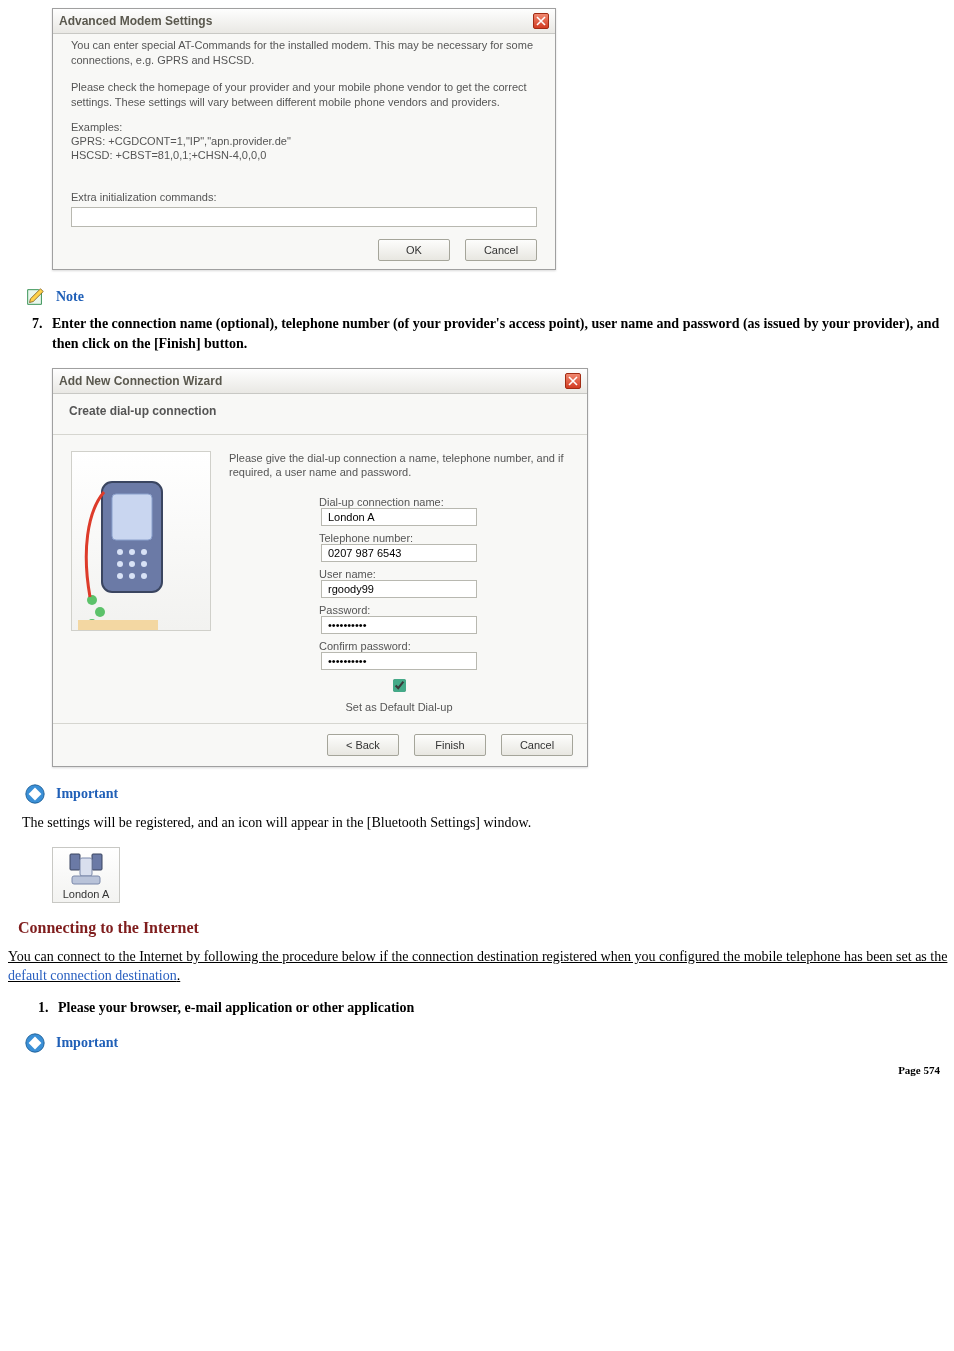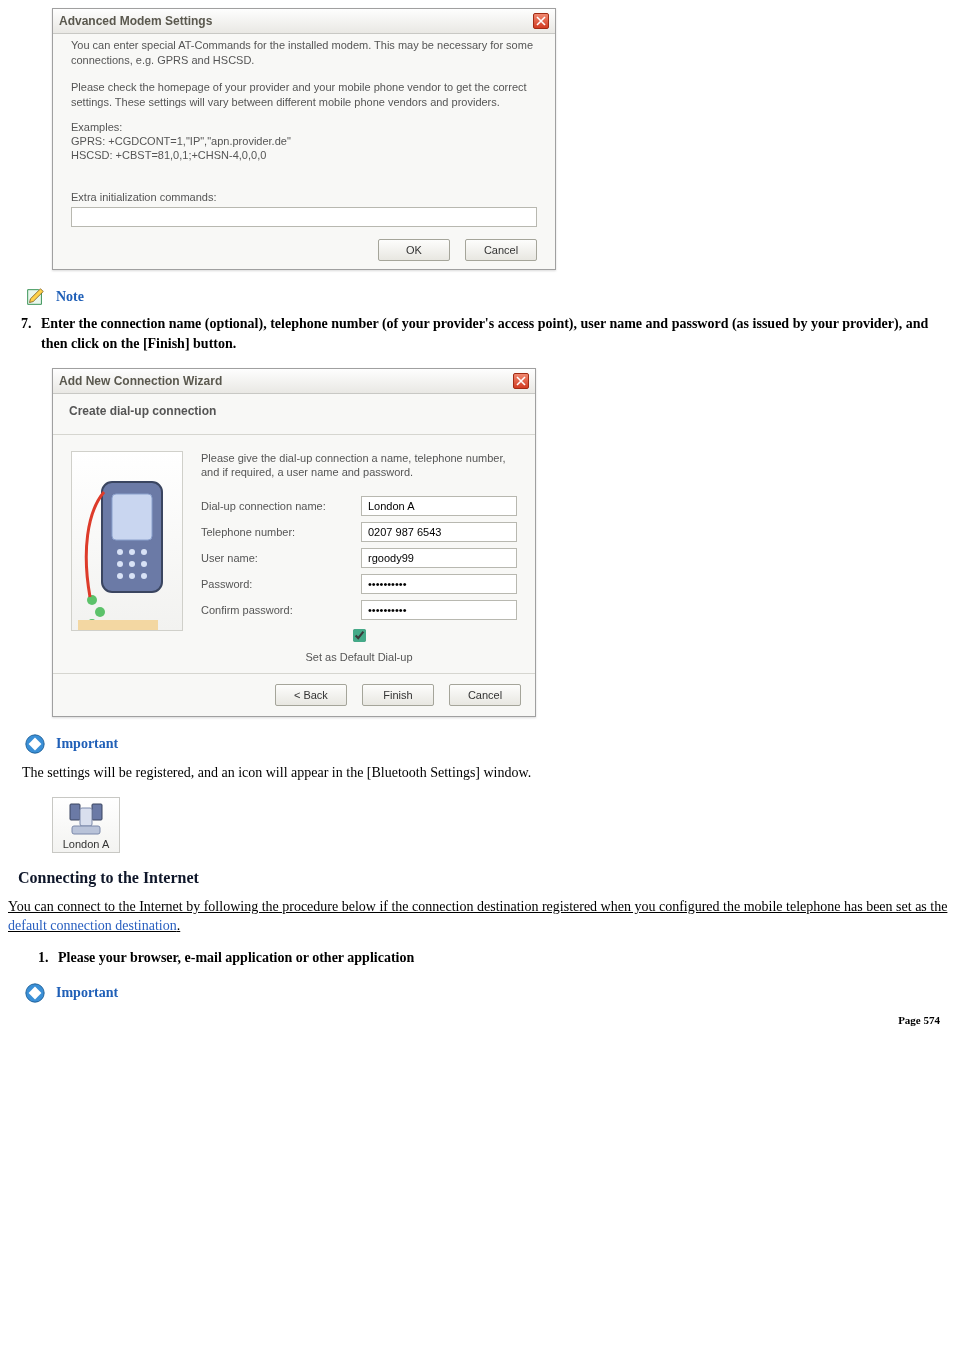--- a/index.html
+++ b/index.html
@@ -20,21 +20,21 @@
     margin-bottom: 16px;
     border: 1px solid #a0a0a0;
     background: #f8f8f6;
     font-family: Tahoma, Arial, sans-serif;
     font-size: 11px;
     color: #444;
     position: relative;
     box-shadow: 0 1px 2px rgba(0,0,0,0.15);
   }
   .dialog1 { width: 504px; }
-  .dialog2 { width: 484px; }
+  .dialog2 { width: 536px; }
 
   .titlebar {
     display: flex;
     align-items: center;
     justify-content: space-between;
     background: linear-gradient(#fefefe,#e9e8e4);
     border-bottom: 1px solid #c8c8c4;
     padding: 4px 6px;
   }
   .titlebar .title {
@@ -96,21 +96,21 @@
   }
   .wizard-illus {
     width: 140px; height: 180px;
     background: linear-gradient(#ffffff,#f2f2f0);
     border: 1px solid #d0d0ca;
     position: relative;
     overflow: hidden;
   }
   .wizard-fields { flex: 1; }
   .wizard-intro { margin: 0 0 16px 0; color:#555; line-height:1.35; }
-  .field-row { display: flex; align-items: center; margin-bottom: 6px; }
+  .field-row { display: flex; align-items: center; margin-bottom: 6px; flex-direction: column; }
   .field-row label { width: 160px; color:#555; }
   .field-row input[type=text], .field-row input[type=password] {
     flex: 1;
     height: 20px;
     border: 1px solid #b8b8b0;
     background: #fff;
     font-family: Tahoma, Arial, sans-serif;
     font-size: 11px;
     padding: 2px 6px;
   }
@@ -140,41 +140,41 @@
   ul.circle li::before {
     content: "";
     position: absolute;
     left: 0; top: 5px;
     width: 7px; height: 7px;
     border: 1px solid #444;
     border-radius: 50%;
   }
 
   
-  ol.steps { margin: 0 0 14px 31px; padding: 0; font-weight: bold; }
+  ol.steps { margin: 0 0 14px 42px; padding: 0; font-weight: bold; }
   ol.steps li { margin-bottom: 10px; padding-left: 6px; line-height:1.4; }
 
   .bodytext { margin: 8px 0 14px 18px; line-height:1.4; }
 
   
   .bt-icon-box {
     width: 68px;
     margin: 10px 0 16px 48px;
     border: 1px solid #c8c8c4;
     background: linear-gradient(#ffffff,#f3f3f1);
     text-align: center;
     font-family: Tahoma, Arial, sans-serif;
     font-size: 11px;
     padding: 4px 2px 2px 2px;
     color:#333;
   }
   .bt-icon-box .icon-wrap { height: 36px; display:flex; align-items:center; justify-content:center; }
 
   h3.section {
-    color: #0f172a;
+    color: #7f1d1d;
     font-size: 16px;
     font-weight: bold;
     margin: 10px 0 10px 14px;
     font-family: "Times New Roman", Times, serif;
   }
 
   a.link { color: #2a60c0; text-decoration: none; }
 
   .footer {
     text-align: right;

